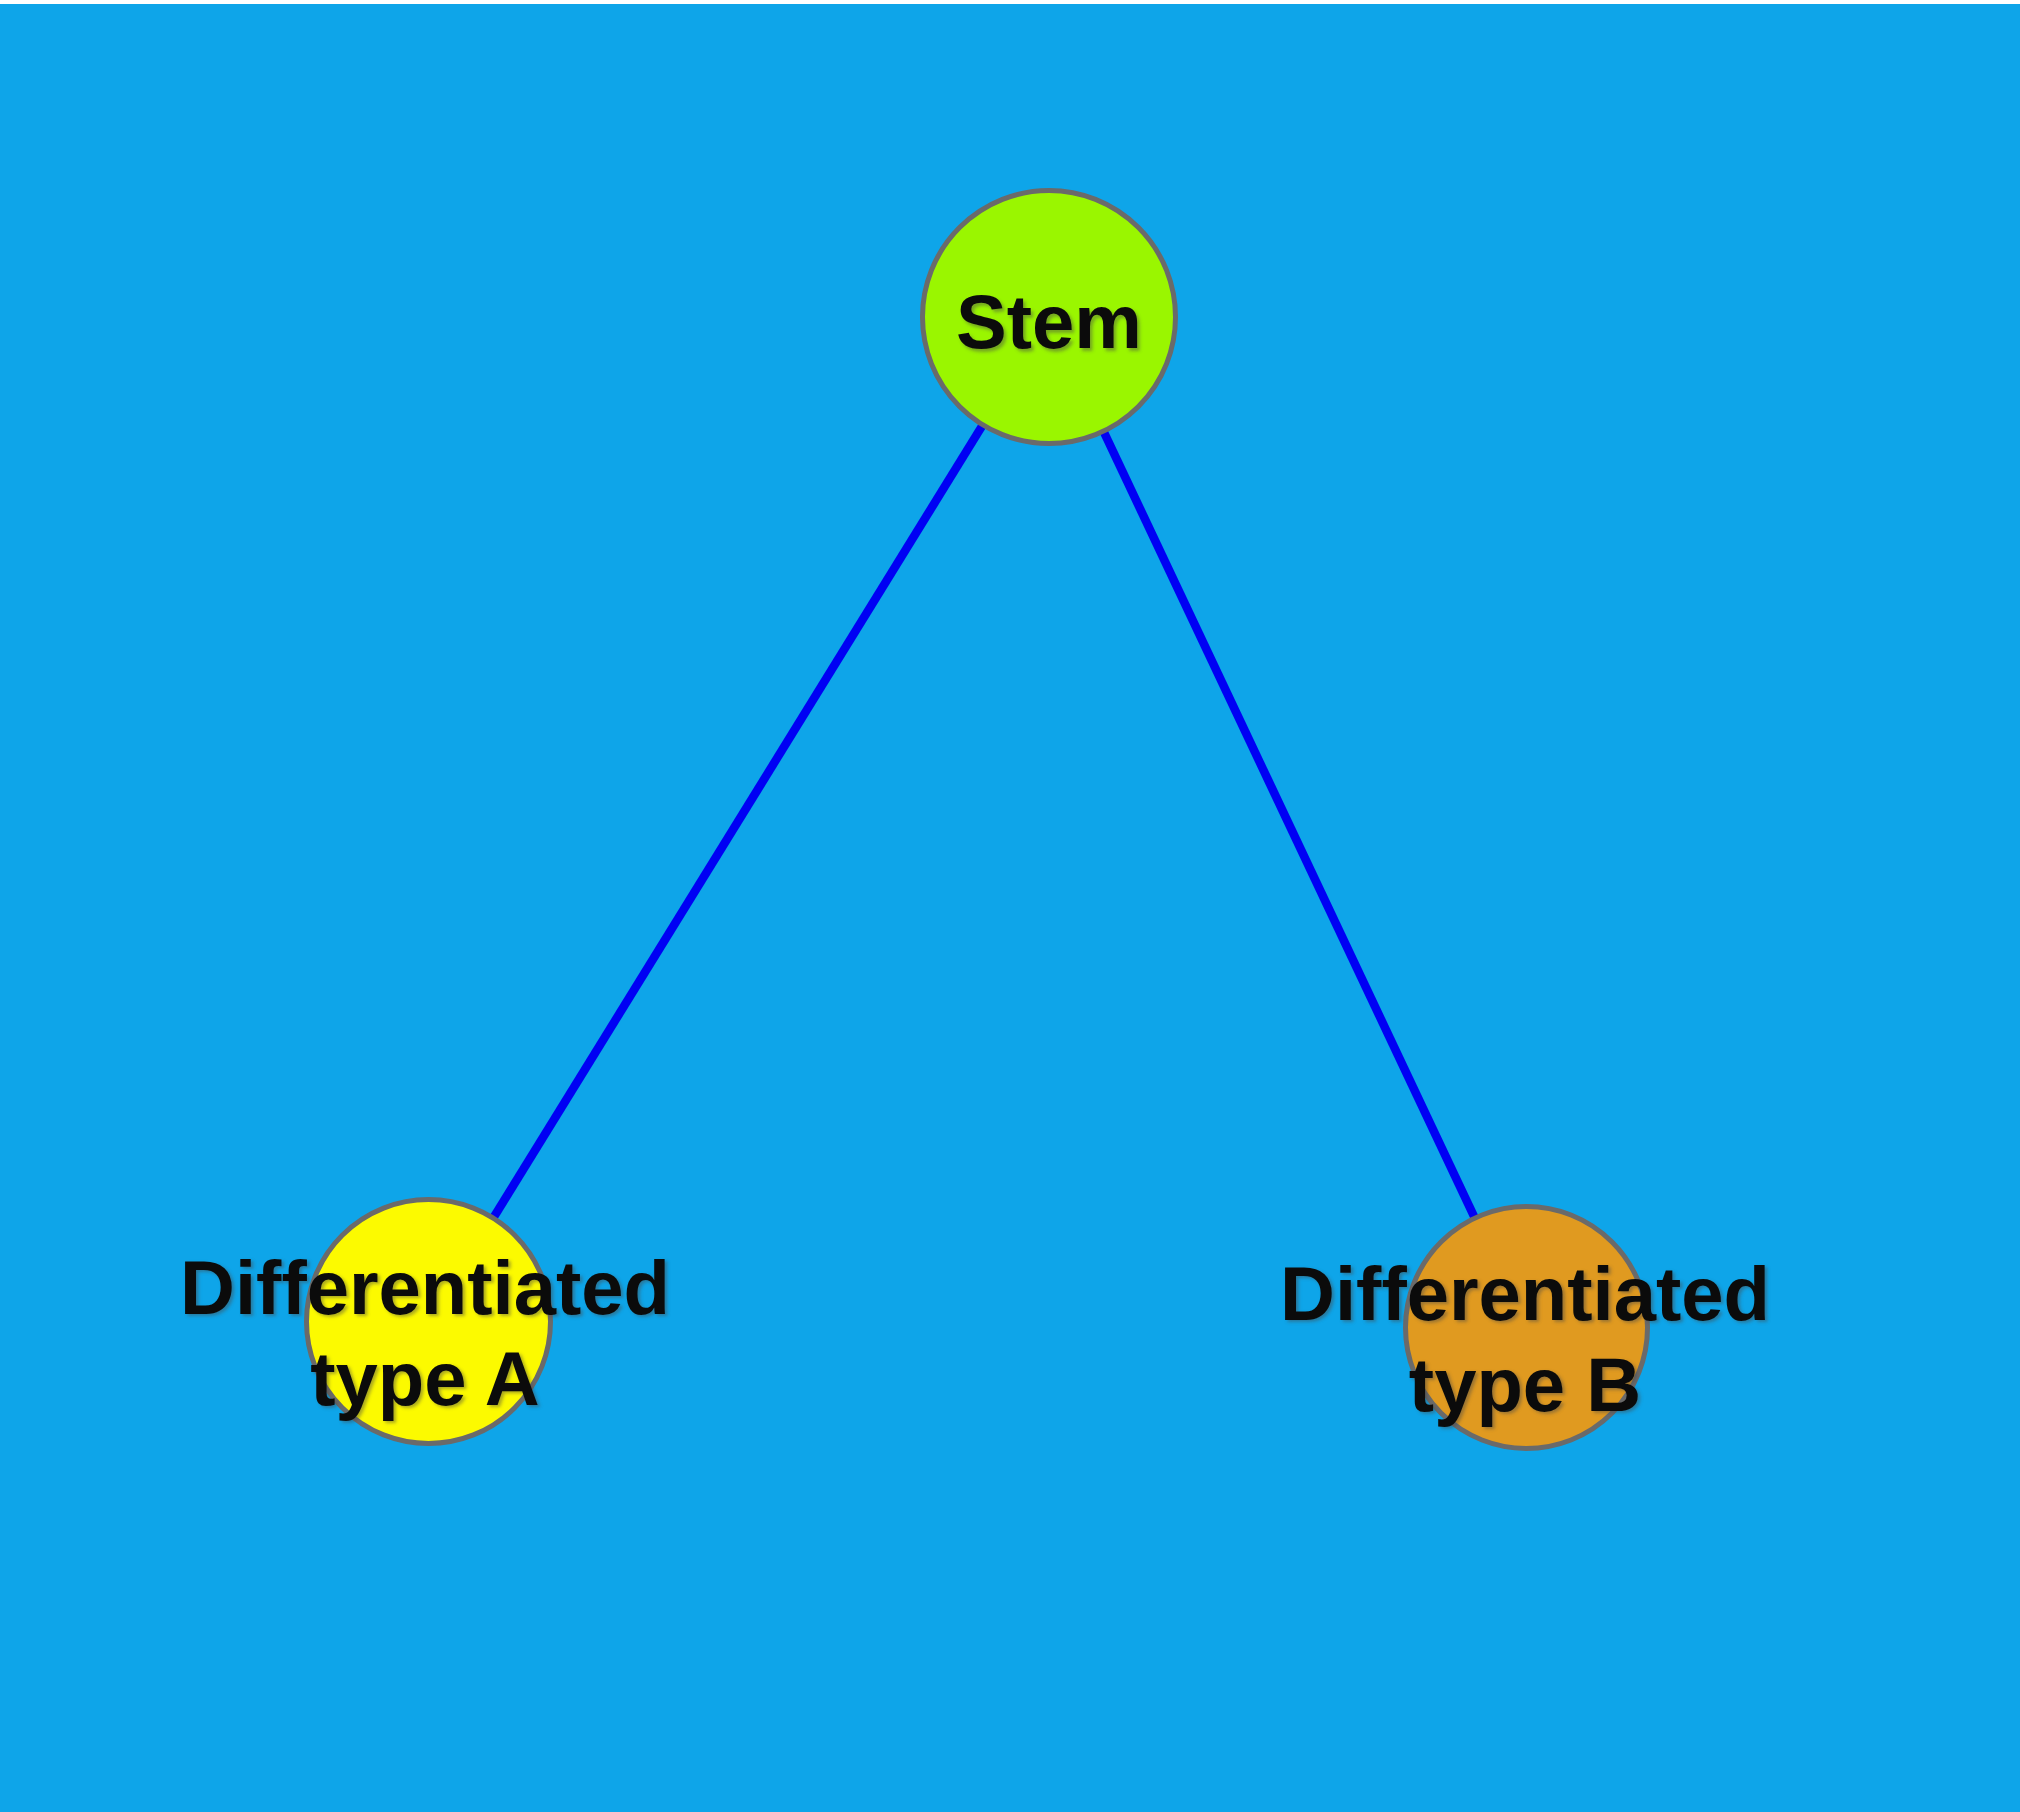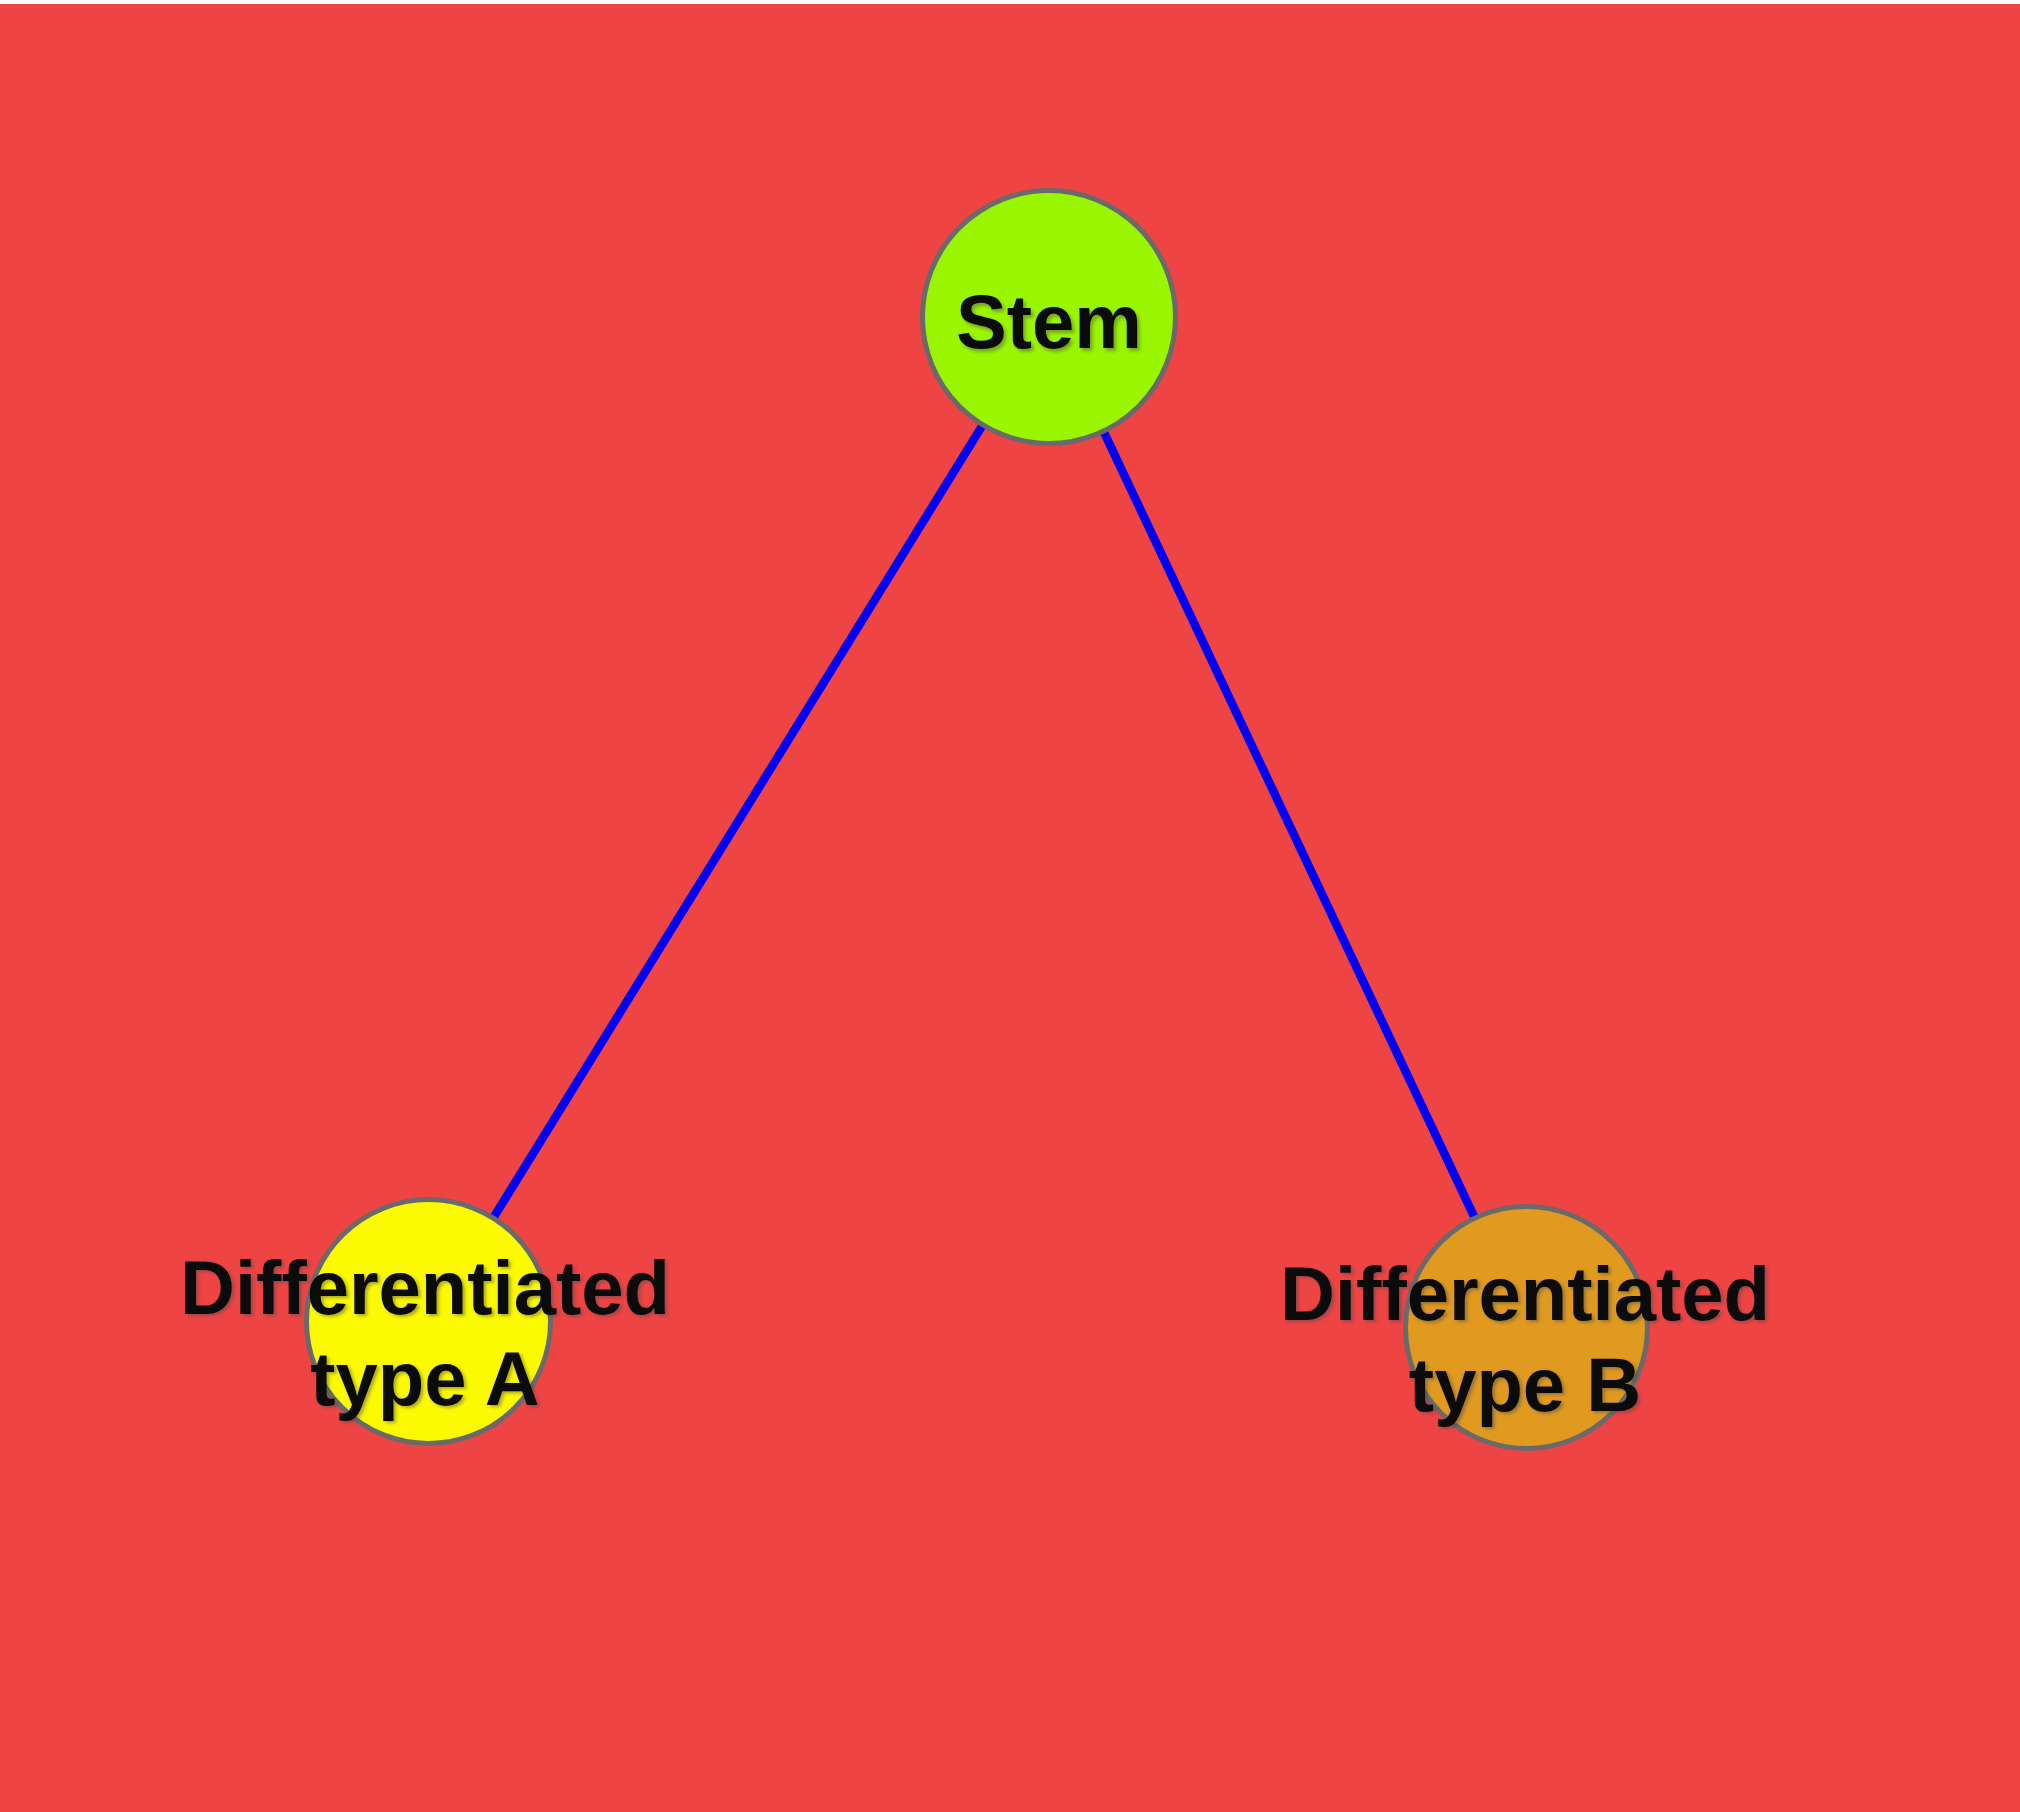--- a/index.html
+++ b/index.html
@@ -57,21 +57,21 @@
   }
   .label-stem { left: 1049px; top: 318px; }
   .label-a    { left: 425px;  top: 1329px; }
   .label-b    { left: 1525px; top: 1335px; }
 </style>
 </head>
 <body>
 
 <div class="page" style="background-color: rgb(255, 255, 255);">
 
-  <div class="canvas" style="background-color: #ef4444;">
+  <div class="canvas" style="background-color: #0ea5e9;">
 
     <svg class="edges-layer" viewBox="0 0 2384 2133">
       <line class="edge-line" x1="1238" y1="369" x2="506" y2="1555" style="stroke: rgb(0, 0, 244);"></line>
       <line class="edge-line" x1="1238" y1="369" x2="1801" y2="1562" style="stroke: rgb(0, 0, 244);"></line>
     </svg>
 
     <div class="node node-stem" style="background-color: rgb(154, 246, 0); border-color: rgb(106, 106, 106);"></div>
 
     <div class="node node-a" style="background-color: rgb(252, 250, 0); border-color: rgb(106, 106, 106);"></div>
 

